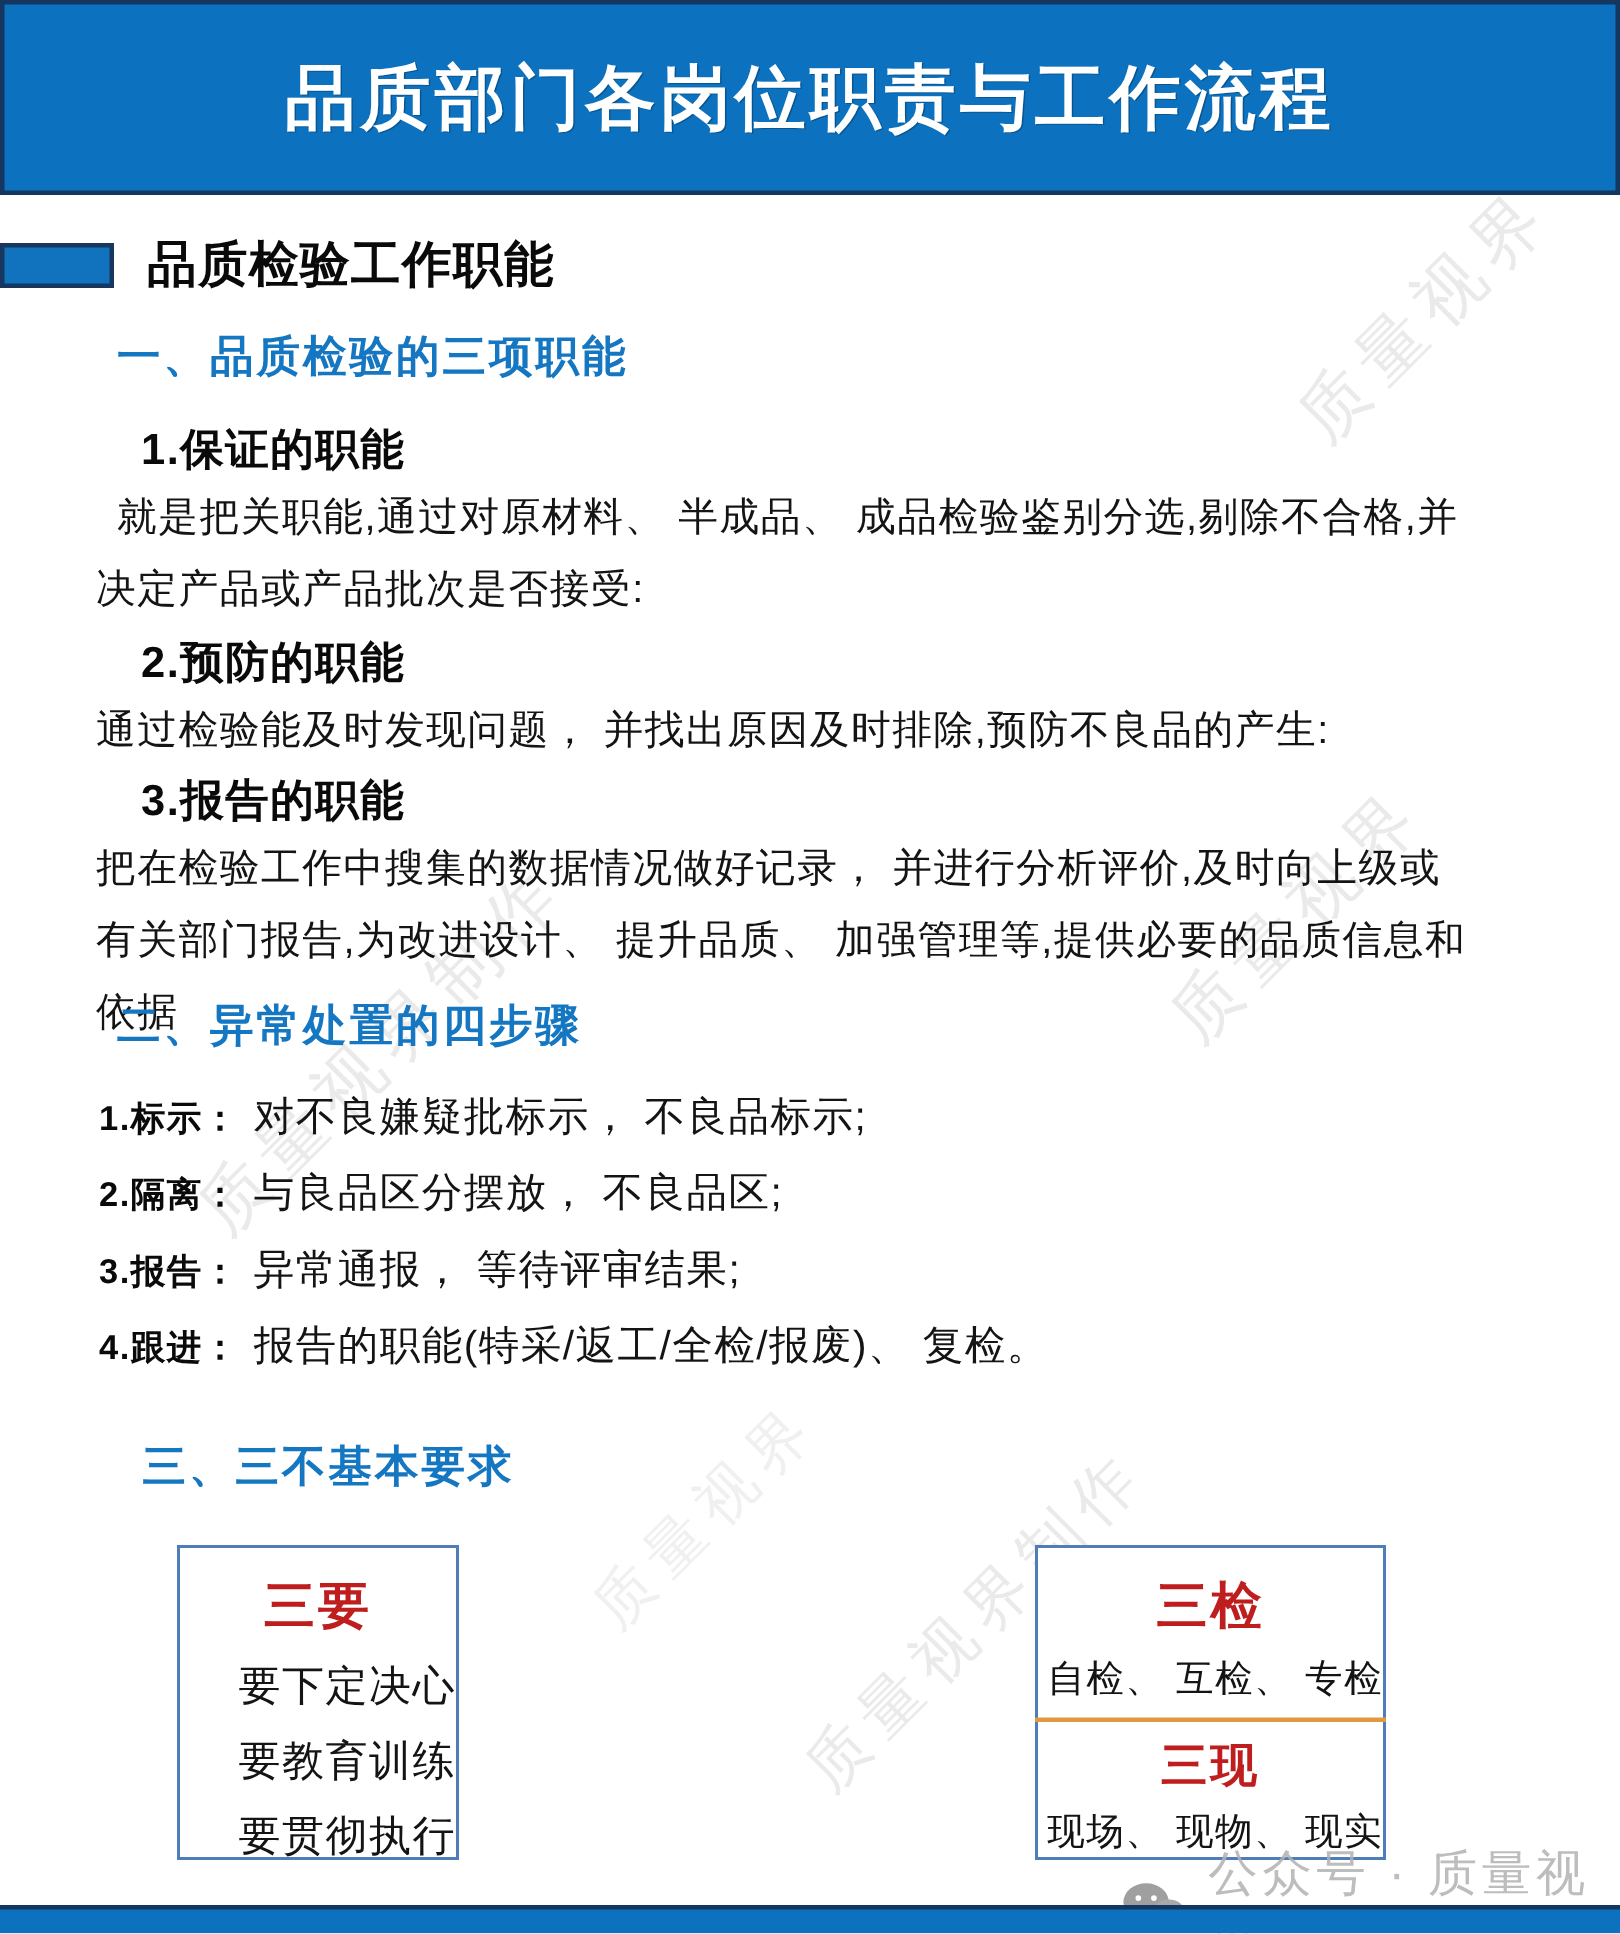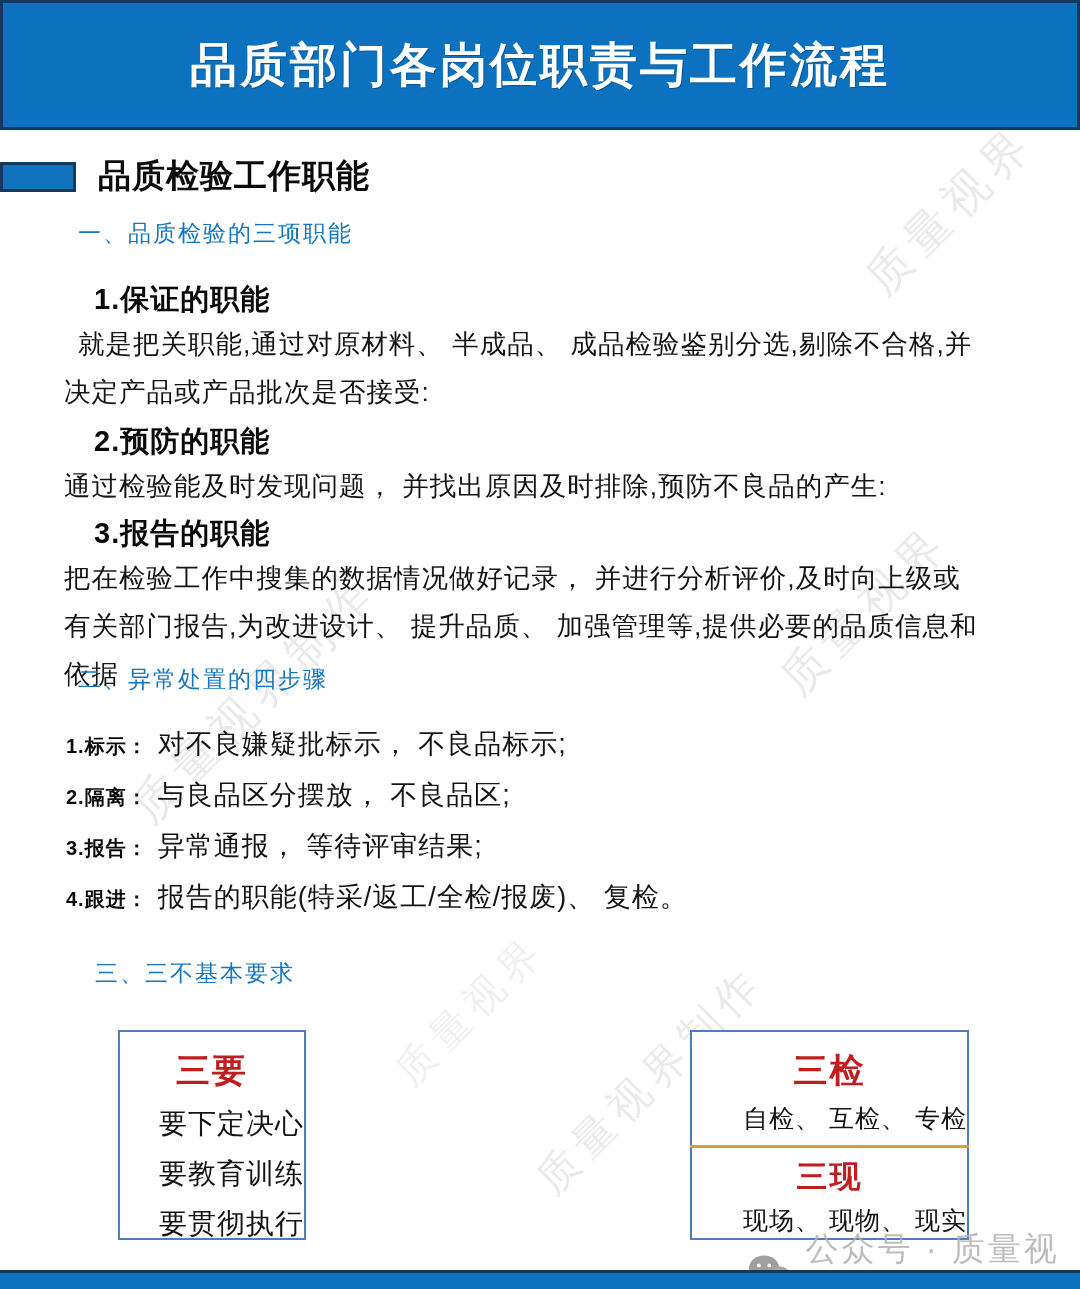--- a/index.html
+++ b/index.html
@@ -32,21 +32,21 @@
   .wm5 { left:470px;  top:1010px; font-size:40px; opacity:.12; }
   
   .title-row { position:absolute; top:154px; left:0; display:flex; align-items:center; }
   .marker {
     width:76px; height:30px; background:#1173BD; border:3px solid #17375E;
     display:inline-block;
   }
   .title-row h2 { font-size:33px; font-weight:bold; color:#0a0a0a; margin-left:22px; letter-spacing:1px; }
   
   .blue-h {
-    position:absolute; left:78px; font-size:23px; font-weight:normal;
+    position:absolute; left:78px; font-size:29px; font-weight:bold;
     color:#1577C2; letter-spacing:2px;
   }
   .h-sec1 { top:218px; }
   .h-sec2 { top:664px; }
   .h-sec3 { top:958px; left:95px; }
   
   .sub-h {
     position:absolute; left:94px; font-size:29px; font-weight:bold; color:#0a0a0a;
     letter-spacing:1px;
   }
@@ -54,31 +54,31 @@
   
   .body-p {
     position:absolute; left:64px; width:920px; font-size:26.5px; color:#141414;
     line-height:48px; letter-spacing:1px;
   }
   .p1 { top:320px; text-indent:14px; }
   .p2 { top:462px; }
   .p3 { top:554px; }
   
   .step { position:absolute; left:66px; white-space:nowrap; }
-  .step b    { font-size:20px; font-weight:bold; color:#0a0a0a; letter-spacing:1px; }
+  .step b    { font-size:23px; font-weight:bold; color:#0a0a0a; letter-spacing:1px; }
   .step span { font-size:27px; color:#141414; letter-spacing:1px; margin-left:10px;text-align:right; }
   .st1 { top:726px; } .st2 { top:777px; } .st3 { top:828px; } .st4 { top:879px; }
   
   .box {
     position:absolute; top:1030px; height:210px; background:#ffffff;
     border:2.5px solid #4E7DBA;
   }
   .box1 { left:118px; width:188px; }
   .box2 { left:354px; width:284px; }
-  .box3 { left:690px; width:279px;text-decoration:underline; }
+  .box3 { left:690px; width:234px;text-decoration:underline; }
   .box-title {
     position:absolute; top:16px; left:0; width:100%; text-align:center;
     color:#BF1E1E; font-size:34px; font-weight:bold; letter-spacing:2px;
   }
   .box-row {
     position:absolute; left:0; width:100%; text-align:right;
     font-size:28px; color:#141414; letter-spacing:1px;
   }
   .r1 { top:73px; } .r2 { top:123px; } .r3 { top:173px; }
   .box3 .box-row { font-size:25px; }

